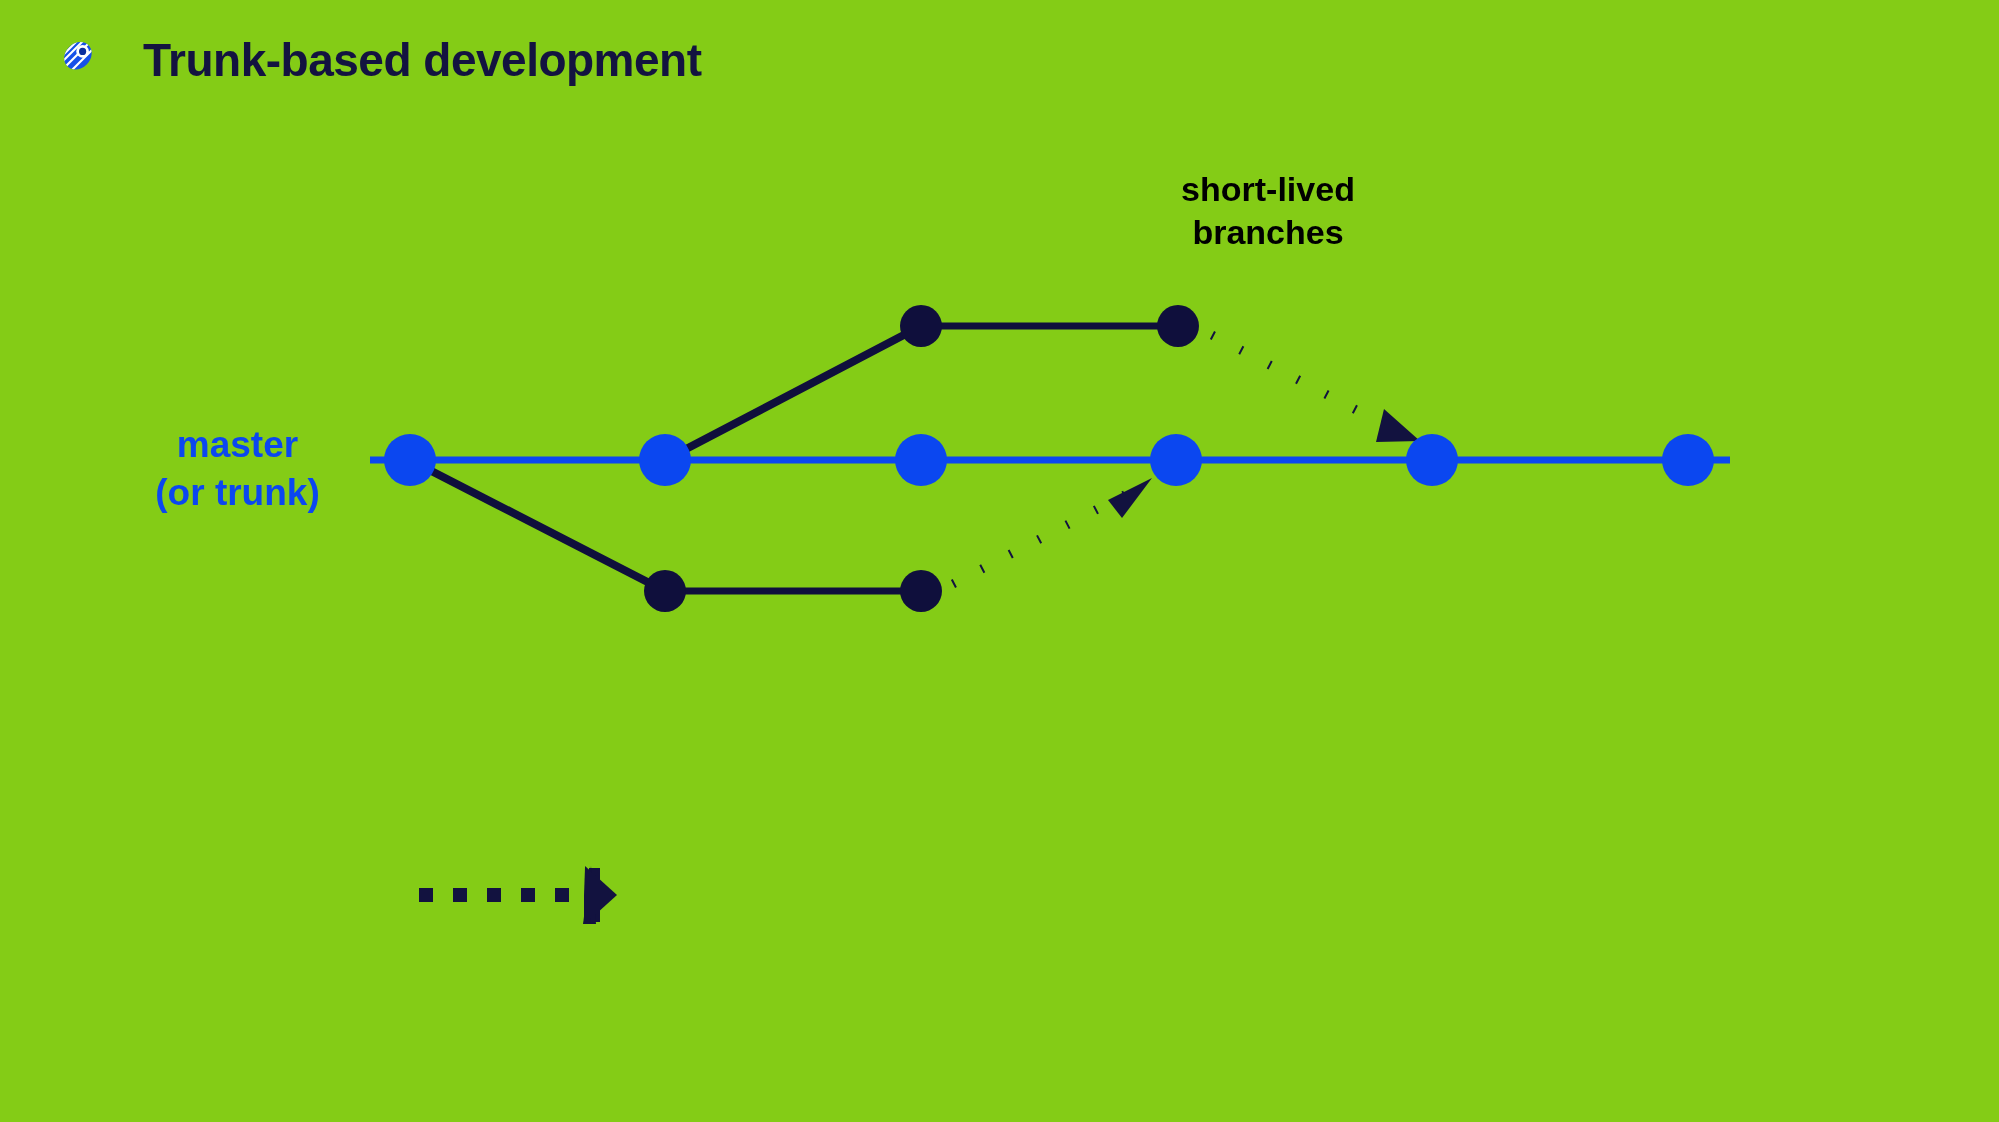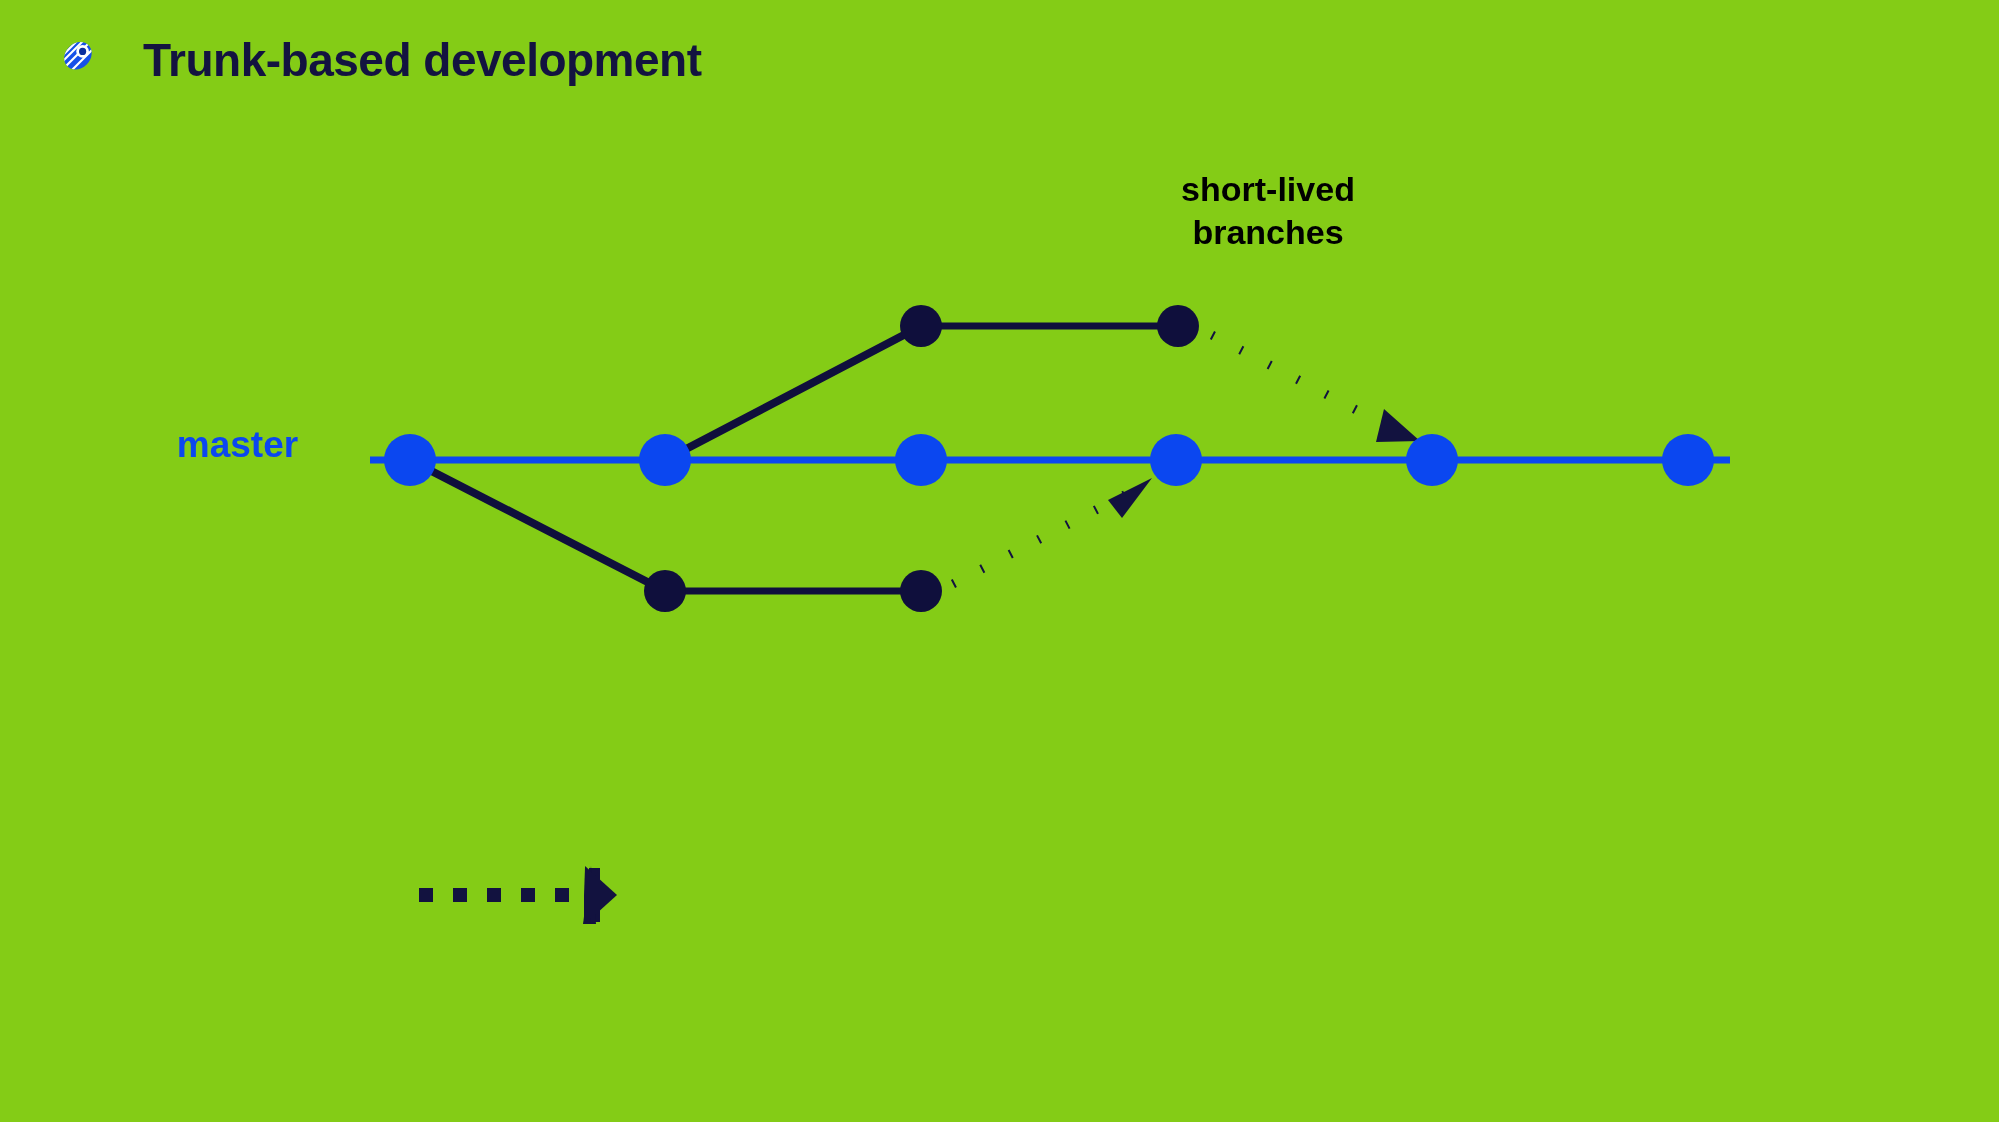--- a/index.html
+++ b/index.html
@@ -158,20 +158,21 @@
       <polygon points="591,866 591,924 596,924" fill="#12123f"></polygon>
       <polygon points="591,866 591,924 583,924" fill="#12123f"></polygon>
       <polygon points="589,866 589,924 591,924" fill="#12123f"></polygon>
       <polygon points="584,868 584,922 586,922" fill="#12123f"></polygon>
       <polygon points="585,866 585,924 617,895" fill="#12123f"></polygon>
     </g>
   </svg>
 
   <div class="master-label">
     <div>master</div>
+    <div>(or trunk)</div>
   </div>
 
   <div class="branch-note">
     <div>short-lived</div>
     <div>branches</div>
   </div>
 
 
 </div>
 

